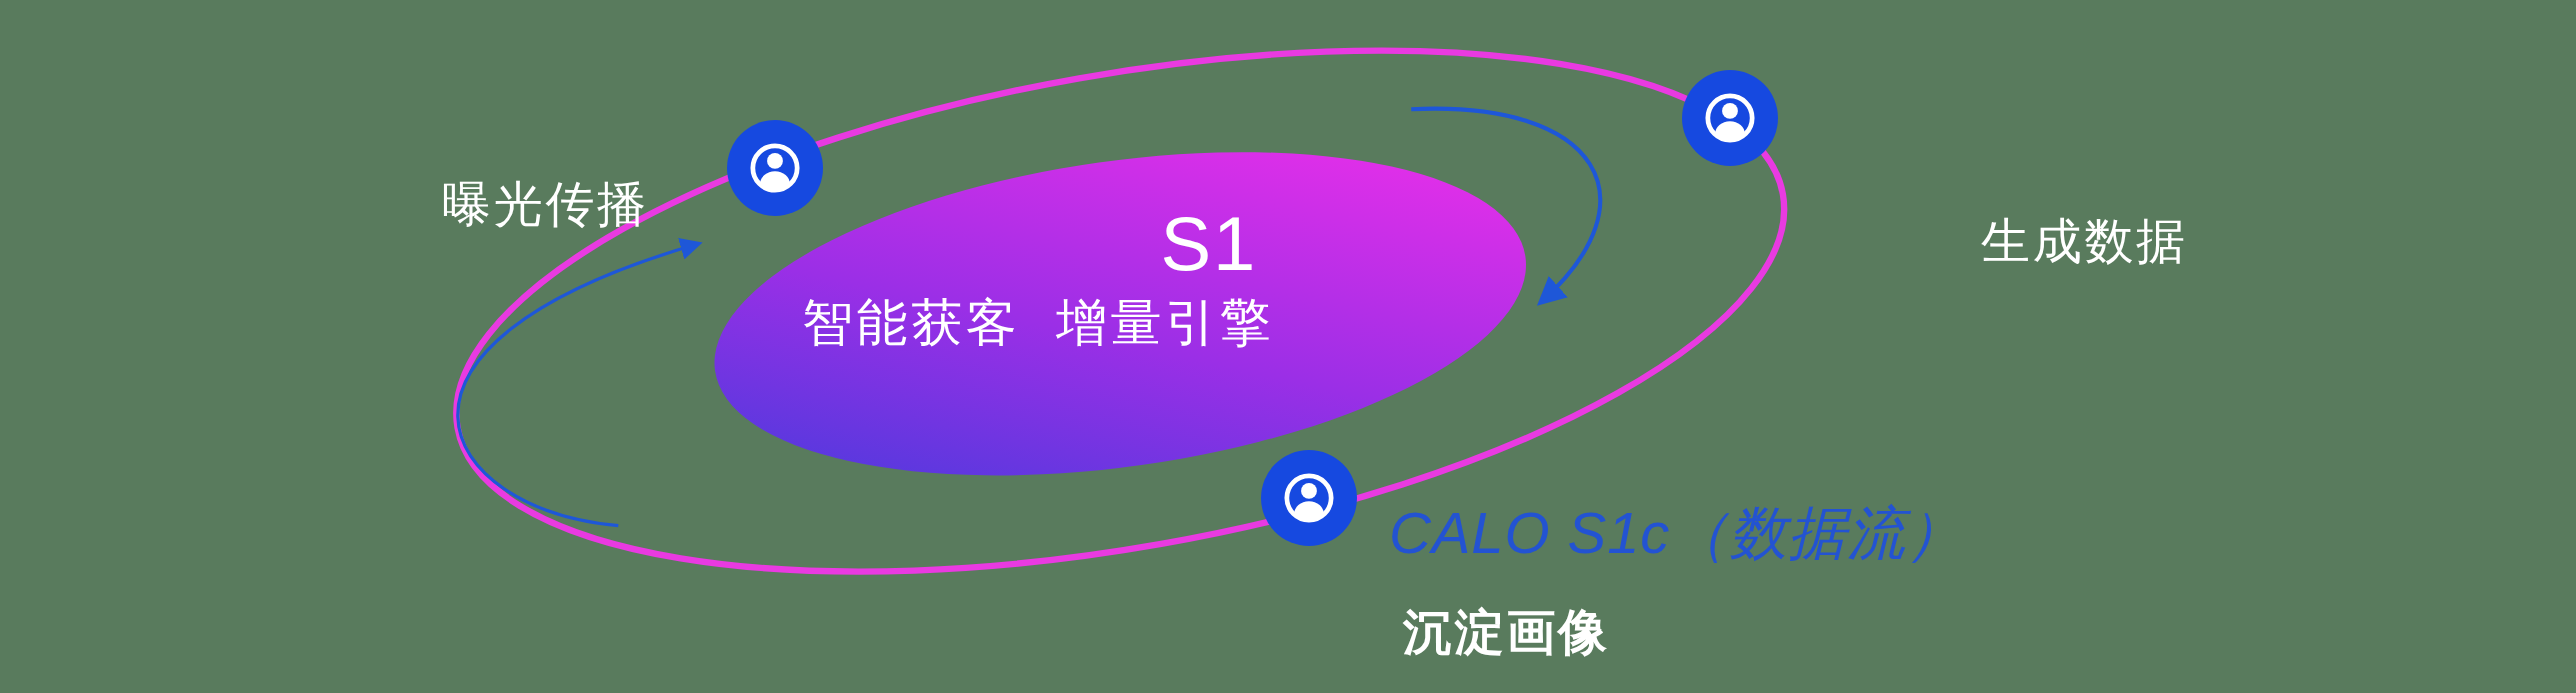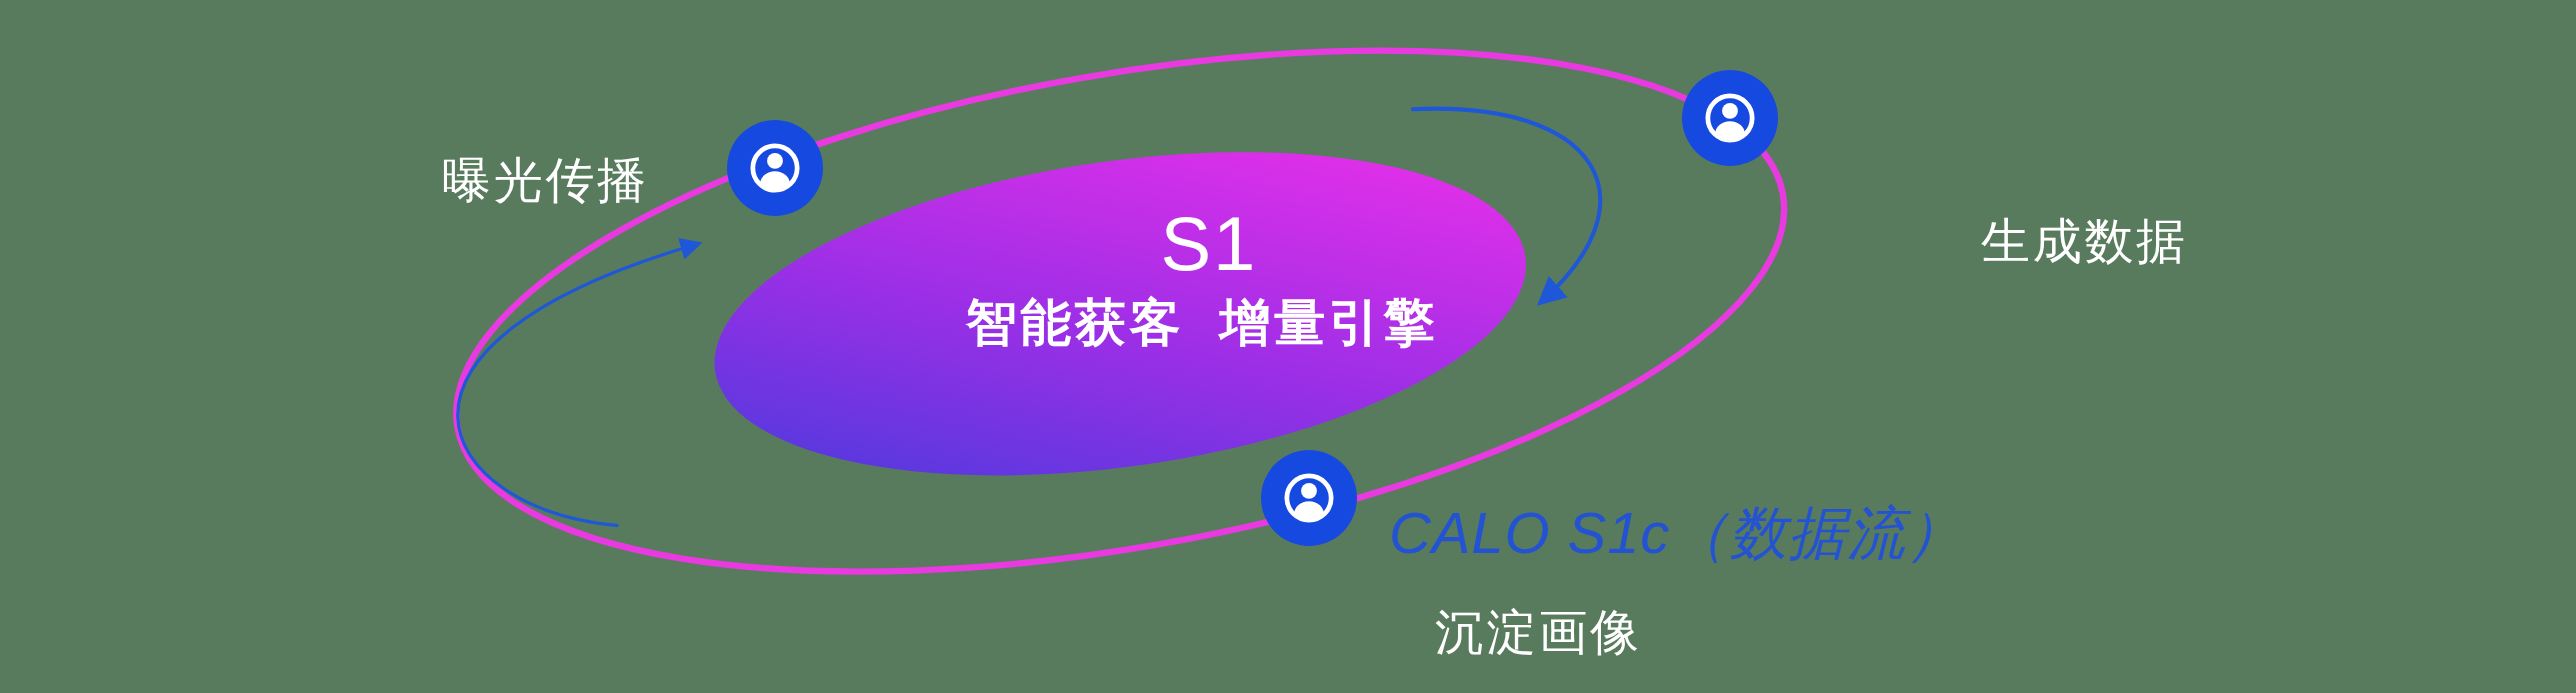--- a/index.html
+++ b/index.html
@@ -42,40 +42,40 @@
 
   
   .label-sub {
     position: absolute;
     font-size: 49px;
     font-weight: 500;
     letter-spacing: 2.7px;
     color: #ffffff;
     white-space: nowrap;
   }
-  .s-s1a { left: 442px;  top: 148px; }
+  .s-s1a { left: 442px;  top: 172px; }
   .s-s1b { left: 1981px; top: 209px; }
-  .s-s1c { left: 1435px; top: 600px; }
+  .s-s1c { left: 1403px; top: 600px; font-weight: bold; }
 
   
   .center-title {
     position: absolute;
     left: 984px; top: 200px; width: 273px;
     text-align: right;
     font-size: 76px;
     font-weight: 500;
     letter-spacing: 1.8px;
     color: #ffffff;
   }
   .center-sub {
     position: absolute;
     left: 802px; top: 289px; width: 636px;
-    text-align: right;
+    text-align: left;
     font-size: 51px;
-    font-weight: 700;
+    font-weight: 400;
     letter-spacing: 3.6px;
     color: #ffffff;
     white-space: pre;
   }
 </style>
 </head>
 <body>
 
 <div class="stage">
 

